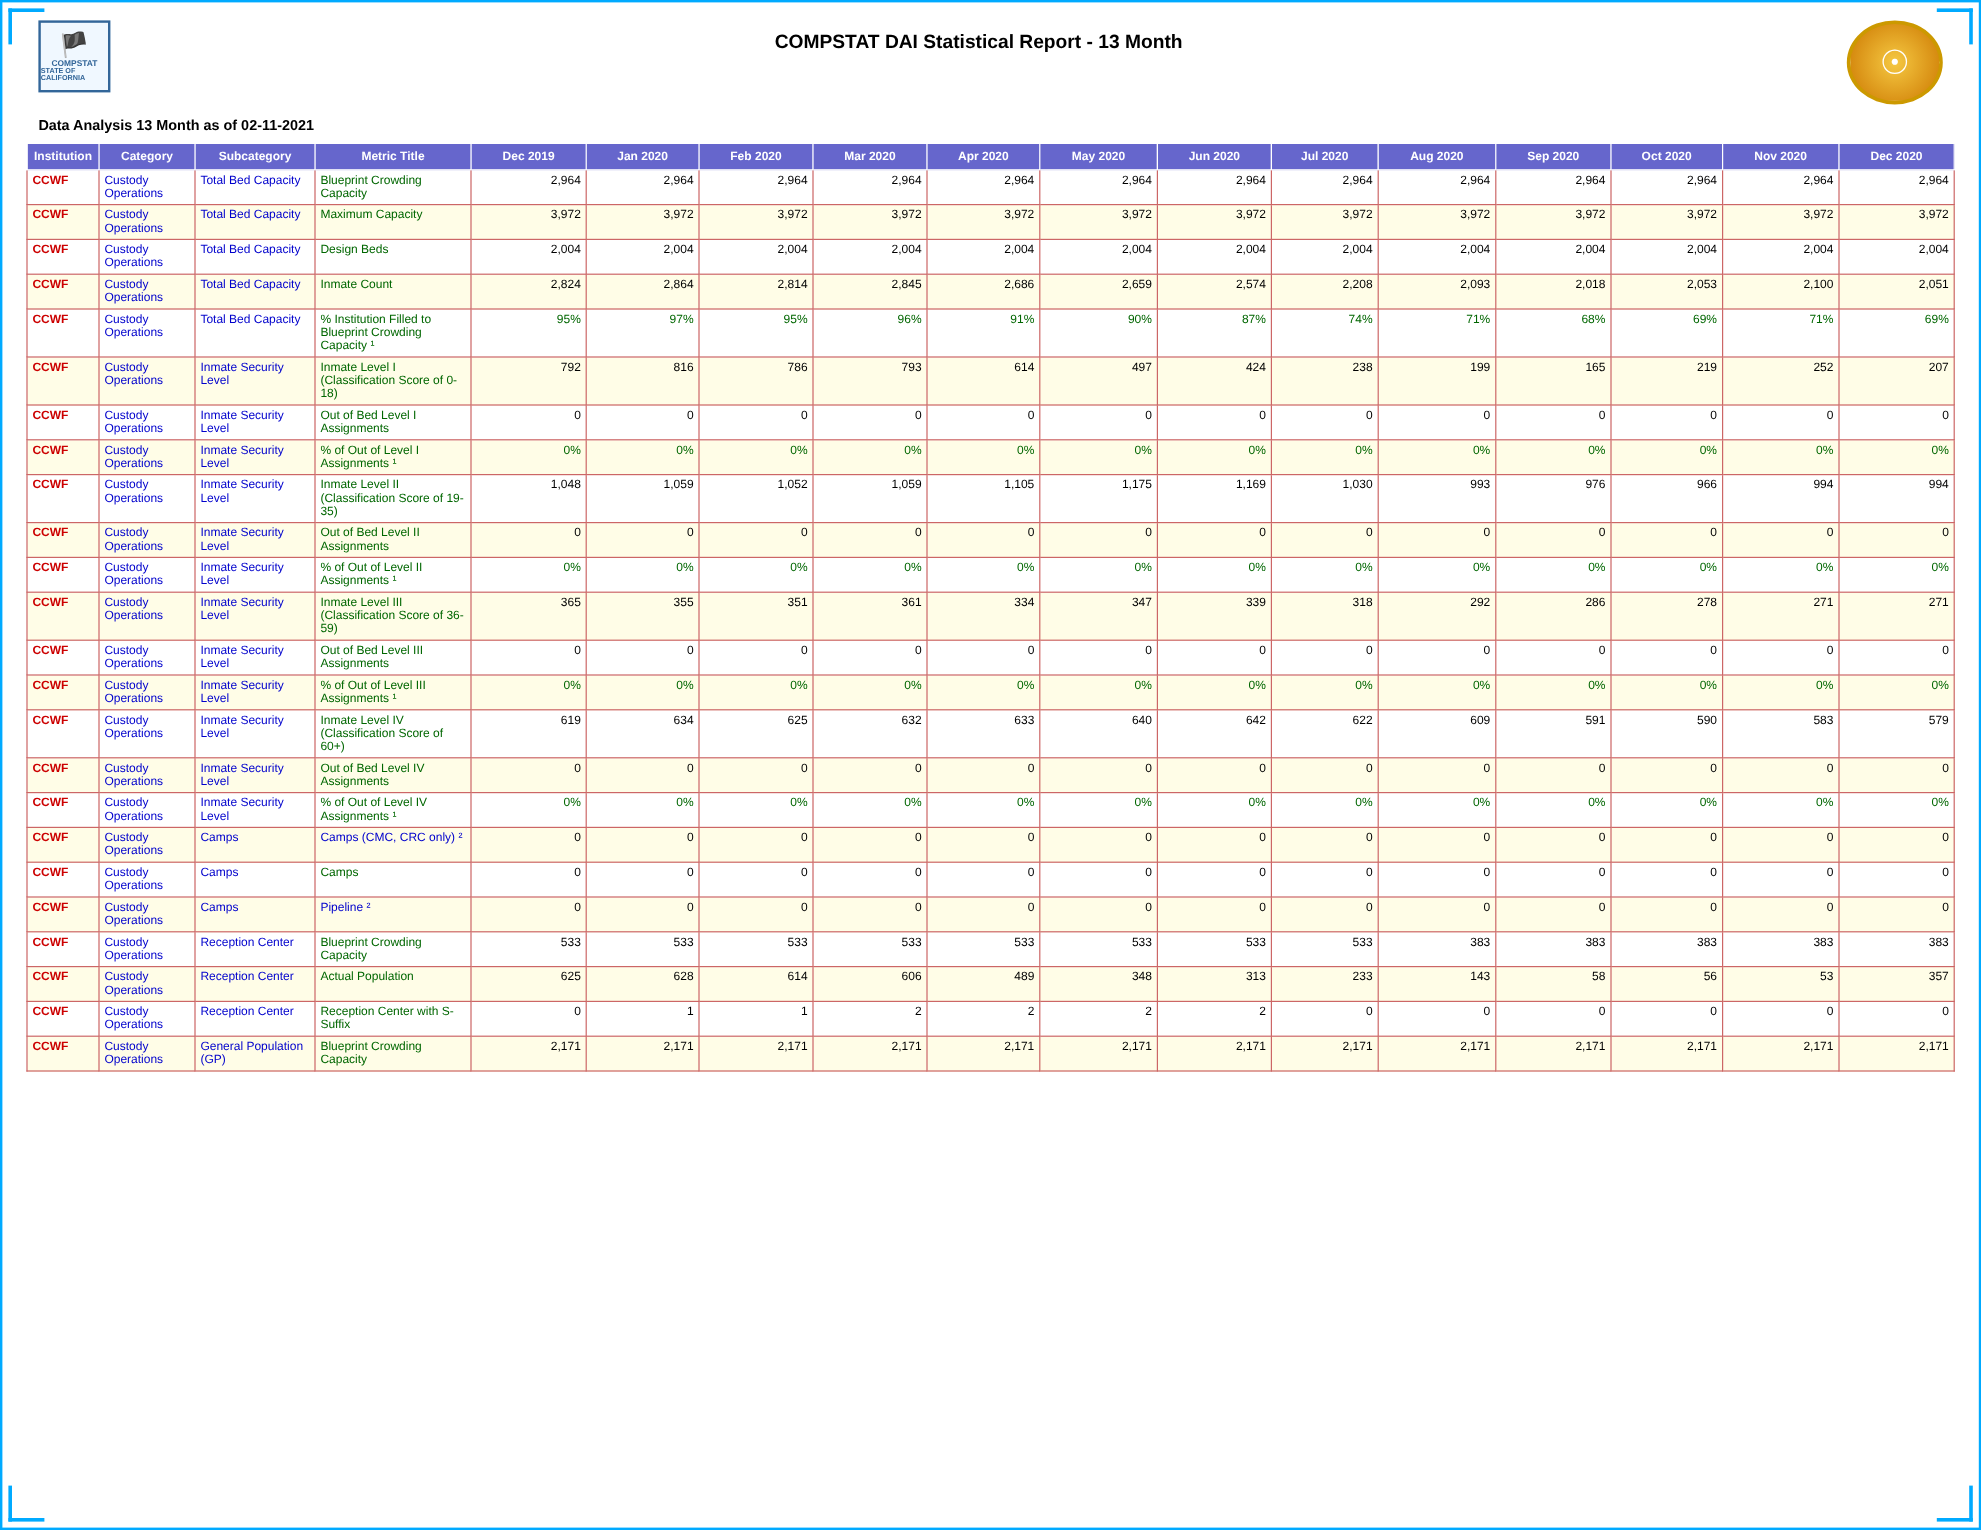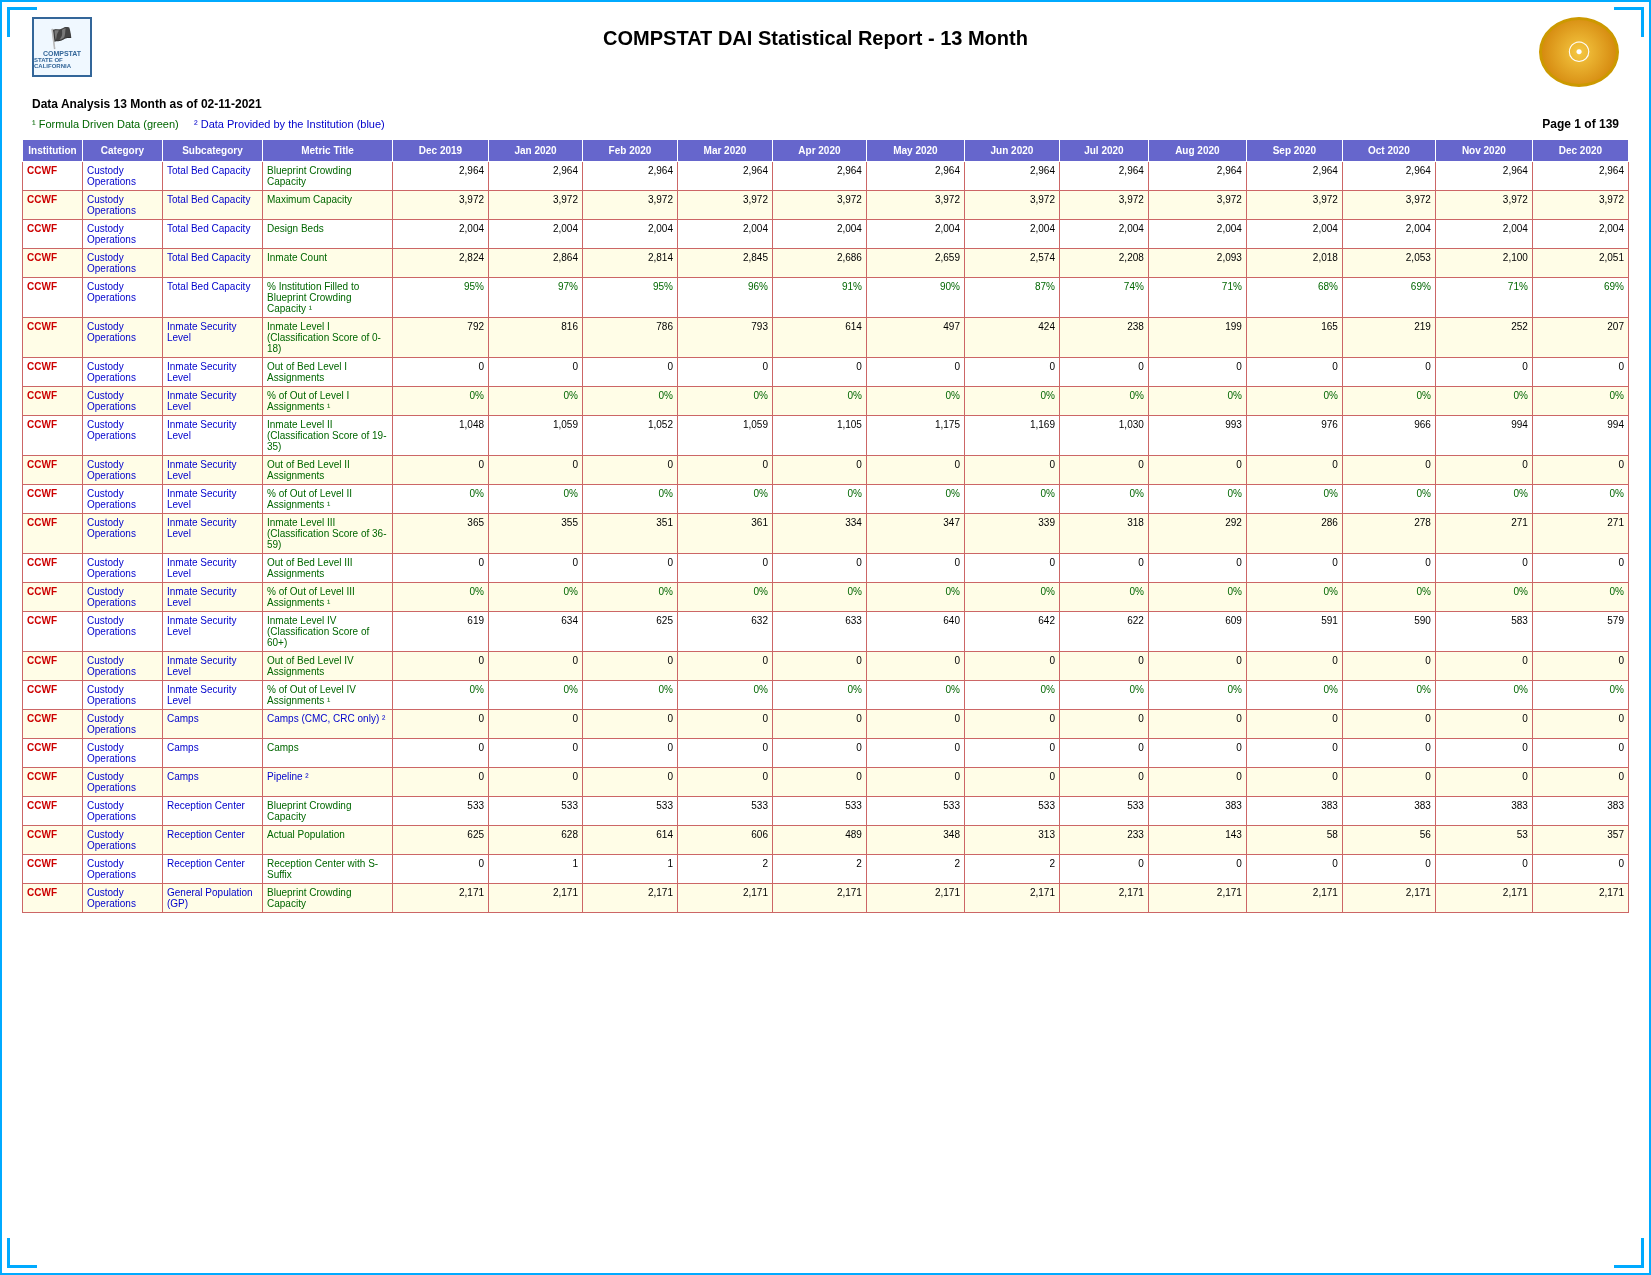--- a/index.html
+++ b/index.html
@@ -54,21 +54,21 @@
     }
     .logo-icon {
       font-size: 20px;
       color: #336699;
     }
     .header-center {
       flex: 1;
       text-align: center;
     }
     .header-title {
-      font-size: 20px;
+      font-size: 16px;
       font-weight: bold;
       margin-top: 10px;
     }
     .header-right {
       width: 80px;
       height: 70px;
       border-radius: 50%;
       border: 3px solid #cc9900;
       background: radial-gradient(circle, #f5c842, #cc7700);
       display: flex;
@@ -161,28 +161,20 @@
     </div>
     <div class="header-right">
       <span style="font-size:28px;">☉</span>
     </div>
   </div>
 
   <div class="meta-info">
     <div>Data Analysis 13 Month as of 02-11-2021</div>
   </div>
 
-  <div class="legend">
-    <div>
-      <span style="color:#006600;">¹ Formula Driven Data (green)</span>
-      &nbsp;&nbsp;&nbsp;
-      <span style="color:#0000cc;">² Data Provided by the Institution (blue)</span>
-    </div>
-    <div class="page-info">Page 1 of 139</div>
-  </div>
 
   <div class="table-wrapper">
     <table>
       <thead>
         <tr>
         <th>Institution</th>
             <th>Category</th>
             <th>Subcategory</th>
             <th>Metric Title</th>
             <th>Dec 2019</th>

